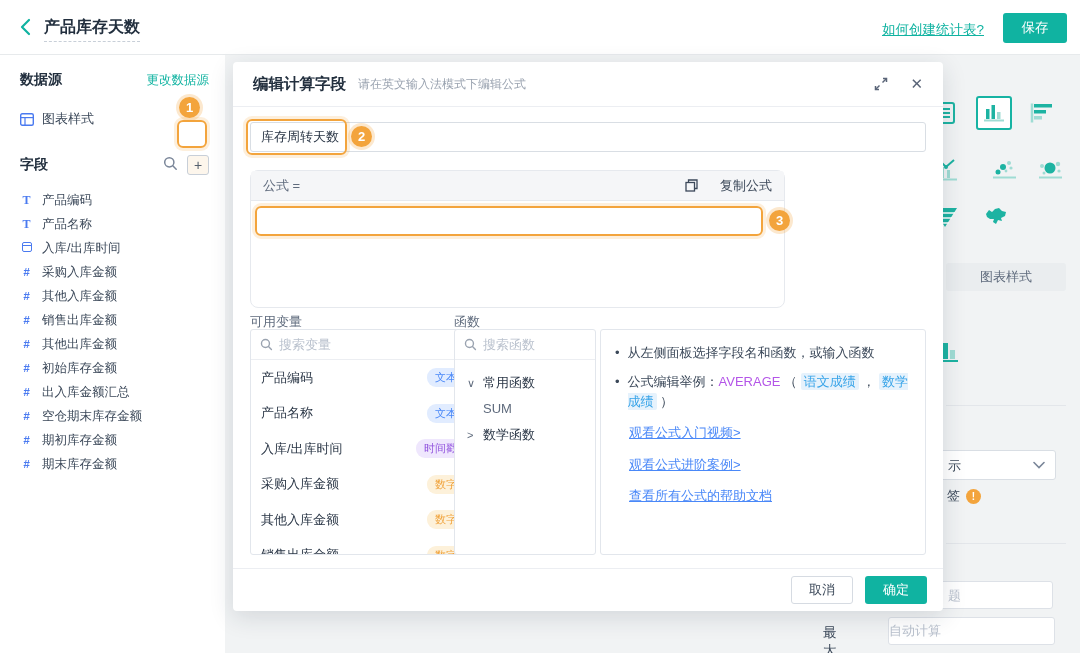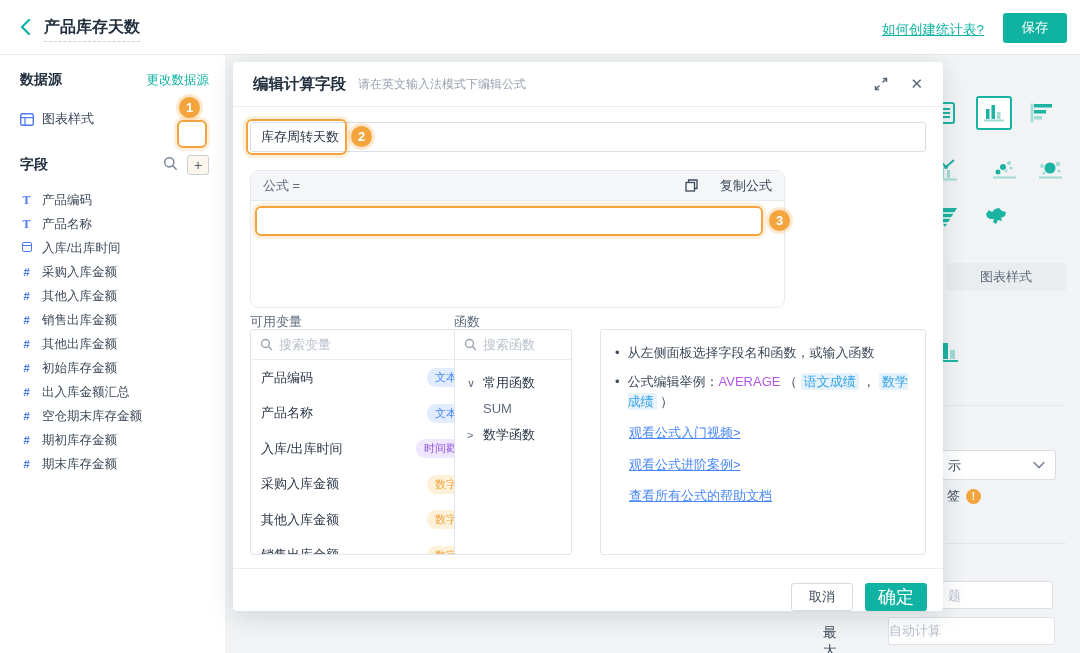--- a/index.html
+++ b/index.html
@@ -65,23 +65,23 @@
   .fn-tree { padding:10px 12px; }
   .fn-group { display:flex; align-items:center; gap:7px; height:26px; font-size:13px; color:#2a3646; cursor:pointer; }
   .fn-arrow { color:#5f6b7d; font-size:11px; width:9px; }
   .fn-child { height:26px; line-height:26px; padding-left:16px; font-size:13px; color:#5f6b7d; cursor:pointer; }
   .help-panel { padding:13px 14px; font-size:13px; color:#3b4859; line-height:1.55; }
   .bullet { display:flex; gap:8px; margin-bottom:9px; }
   .bullet .dot { flex:none; }
   .fn-name { color:#b455e8; }
   .ex-chip { background:#e6f2fc; color:#36a3e8; padding:1px 3px; border-radius:2px; }
   .help-links a { display:block; color:#4a88f8; text-decoration:underline; font-size:13px; margin:11px 0 0 14px; cursor:pointer; }
-  .m-footer { position:absolute; left:0; right:0; bottom:0; height:43px; border-top:1px solid #eceef2; display:flex; align-items:flex-end; justify-content:flex-end; gap:12px; padding-right:16px; }
+  .m-footer { position:absolute; left:0; right:0; bottom:0; height:43px; border-top:1px solid #eceef2; display:flex; align-items:center; justify-content:flex-end; gap:12px; padding-right:16px; }
   .btn-cancel { width:62px; height:28px; background:#fff; border:1px solid #d6dbe2; border-radius:3px; font-size:13px; color:#3b4859; cursor:pointer; }
-  .btn-confirm { width:62px; height:28px; background:#10b3a1; border:none; border-radius:3px; font-size:18px; color:#fff; cursor:pointer; }
+  .btn-confirm { width:62px; height:28px; background:#10b3a1; border:none; border-radius:3px; font-size:13px; color:#fff; cursor:pointer; }
 
   
   .rp { position:absolute; z-index:1; }
   .chart-ic { position:absolute; cursor:pointer; }
   .sel-box { position:absolute; left:976px; top:96px; width:36px; height:34px; border:2px solid #17b3a3; border-radius:3px; background:#fff; display:flex; align-items:center; justify-content:center; cursor:pointer; }
   .style-tab { position:absolute; left:946px; top:263px; width:120px; height:28px; background:#eaedef; border-radius:3px; font-size:13px; color:#5f6b7d; text-align:center; line-height:28px; cursor:pointer; }
   .rp-divider { position:absolute; height:1px; background:#e3e6ea; left:946px; width:120px; }
   .rp-select { position:absolute; left:905px; top:450px; width:151px; height:30px; background:#fff; border:1px solid #d9dee4; border-radius:3px; cursor:pointer; }
   .rp-select .frag { position:absolute; left:42px; top:6px; font-size:13px; color:#3b4859; }
   .rp-select svg { position:absolute; right:10px; top:10px; }
@@ -353,21 +353,21 @@
             <span class="tag tag-number">数字</span>
           </div>
           <div class="var-item">
             <span class="var-name">销售出库金额</span>
             <span class="tag tag-number">数字</span>
           </div>
         </div>
       <div class="vscroll"></div>
     </div>
 
-    <div class="panel" style="left:221px; width:118px;">
+    <div class="panel" style="left:221px; width:142px;">
       <div class="p-search">
         <svg width="13" height="13" viewBox="0 0 15 15">
             <circle cx="6.3" cy="6.3" r="4.6" fill="none" stroke="#9aa3b0" stroke-width="1.6"></circle>
             <line x1="9.8" y1="9.8" x2="13.2" y2="13.2" stroke="#9aa3b0" stroke-width="1.6" stroke-linecap="round"></line>
           </svg>
         <span>搜索函数</span>
       </div>
       <div class="fn-tree" id="function-tree">
           <div class="fn-group">
             <span class="fn-arrow">∨</span>

